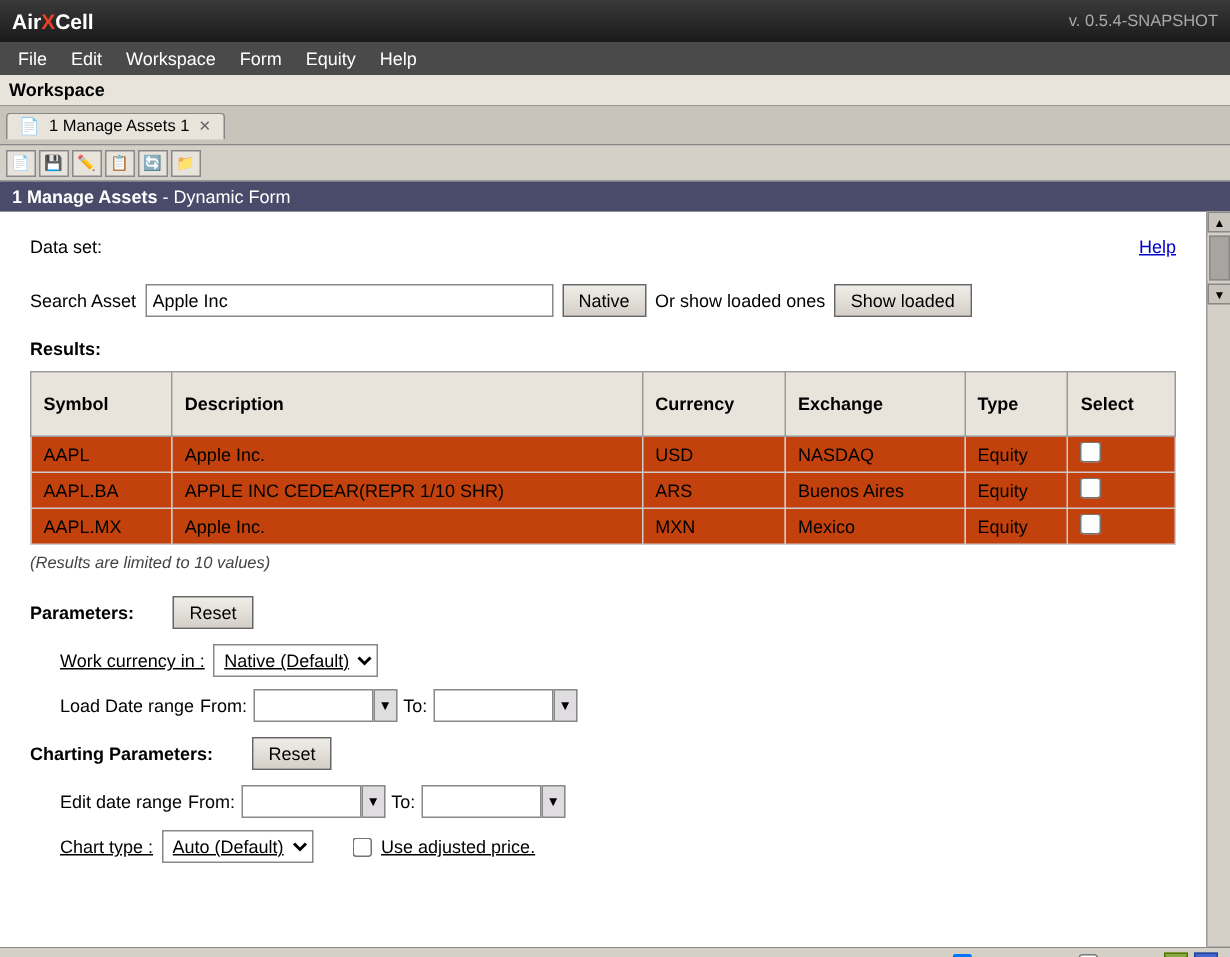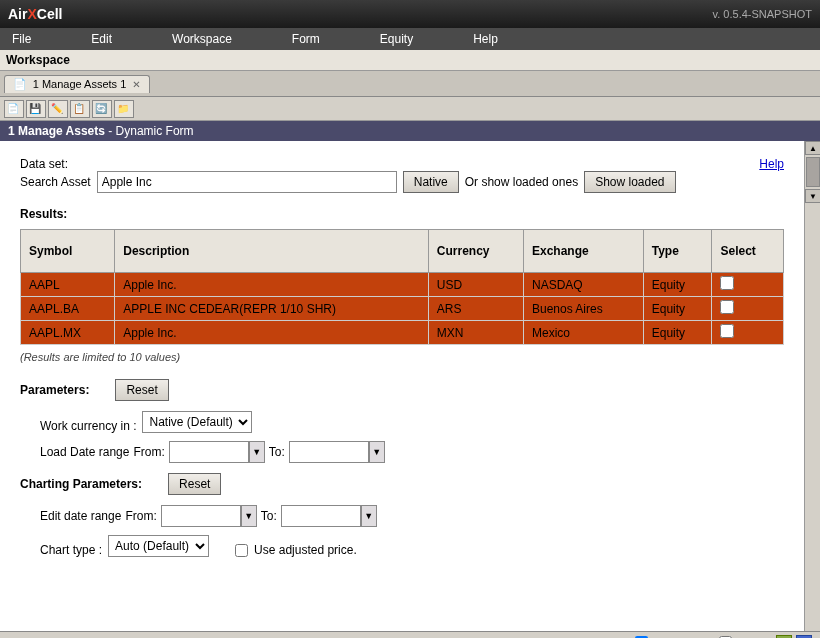--- a/index.html
+++ b/index.html
@@ -14,21 +14,20 @@
     #app-logo { color: white; font-size: 14px; font-weight: bold; }
     #app-logo span.air { color: white; }
     #app-logo span.x { color: #e8412a; }
     #app-logo span.cell { color: white; }
     #version { color: #aaa; font-size: 11px; }
 
     
     #menubar {
       background: #4a4a4a; display: flex; align-items: flex-end; padding: 2px 4px;
       height: 22px;
-      gap: 44px;
     }
     #menubar span {
       color: white; padding: 2px 8px; cursor: pointer; font-size: 12px;
     }
 
     
     #workspace-header {
       background: #e8e4dc; padding: 3px 6px; border-bottom: 1px solid #999;
       font-weight: bold; font-size: 12px;
     }
@@ -76,29 +75,29 @@
       width: 16px; background: #d4d0c8; border-left: 1px solid #999;
     }
 
     
     #form-content {
       background: white; padding: 16px 20px; min-height: 500px;
     }
 
     .dataset-header {
       display: flex; justify-content: space-between; align-items: flex-start;
-      margin-bottom: 0;
+      margin-bottom: 18px;
     }
     .help-link { color: #0000cc; text-decoration: underline; cursor: pointer; font-size: 12px; }
 
     .search-row { display: flex; align-items: center; gap: 6px; margin-bottom: 14px; }
     .search-row label { font-size: 12px; white-space: nowrap; }
     .search-input {
       border: 1px solid #888; padding: 2px 4px; font-size: 12px;
-      width: 300px; height: 22px;
+      width: 272px; height: 22px;
     }
     .btn {
       border: 1px solid #666; background: linear-gradient(to bottom, #f0ede8, #d4d0c8);
       padding: 2px 10px; font-size: 12px; cursor: pointer; height: 22px;
     }
 
     .results-label { font-weight: bold; margin-bottom: 8px; font-size: 12px; }
 
     
     .results-table { border-collapse: collapse; width: 100%; margin-bottom: 6px; }
@@ -110,21 +109,21 @@
       border: 1px solid #ccc; padding: 3px 8px; font-size: 12px; background: #c2410c;
     }
     .results-table input[type="checkbox"] { width: 14px; height: 14px; }
 
     .results-note { font-size: 11px; color: #444; margin-bottom: 16px; font-style: italic; }
 
     
     .section-header { display: flex; align-items: center; gap: 26px; margin-bottom: 10px; }
     .section-title { font-weight: bold; font-size: 12px; }
 
-    .param-row { display: flex; align-items: flex-end; gap: 6px; margin-bottom: 8px; padding-left: 20px; }
+    .param-row { display: flex; align-items: center; gap: 6px; margin-bottom: 8px; padding-left: 20px; text-decoration: underline; }
     .param-label { font-size: 12px; }
 
     select {
       border: 1px solid #888; background: white; font-size: 12px; height: 22px; padding: 1px 2px;
     }
 
     .charting-section { margin-top: 10px; }
 
     
     #statusbar {

